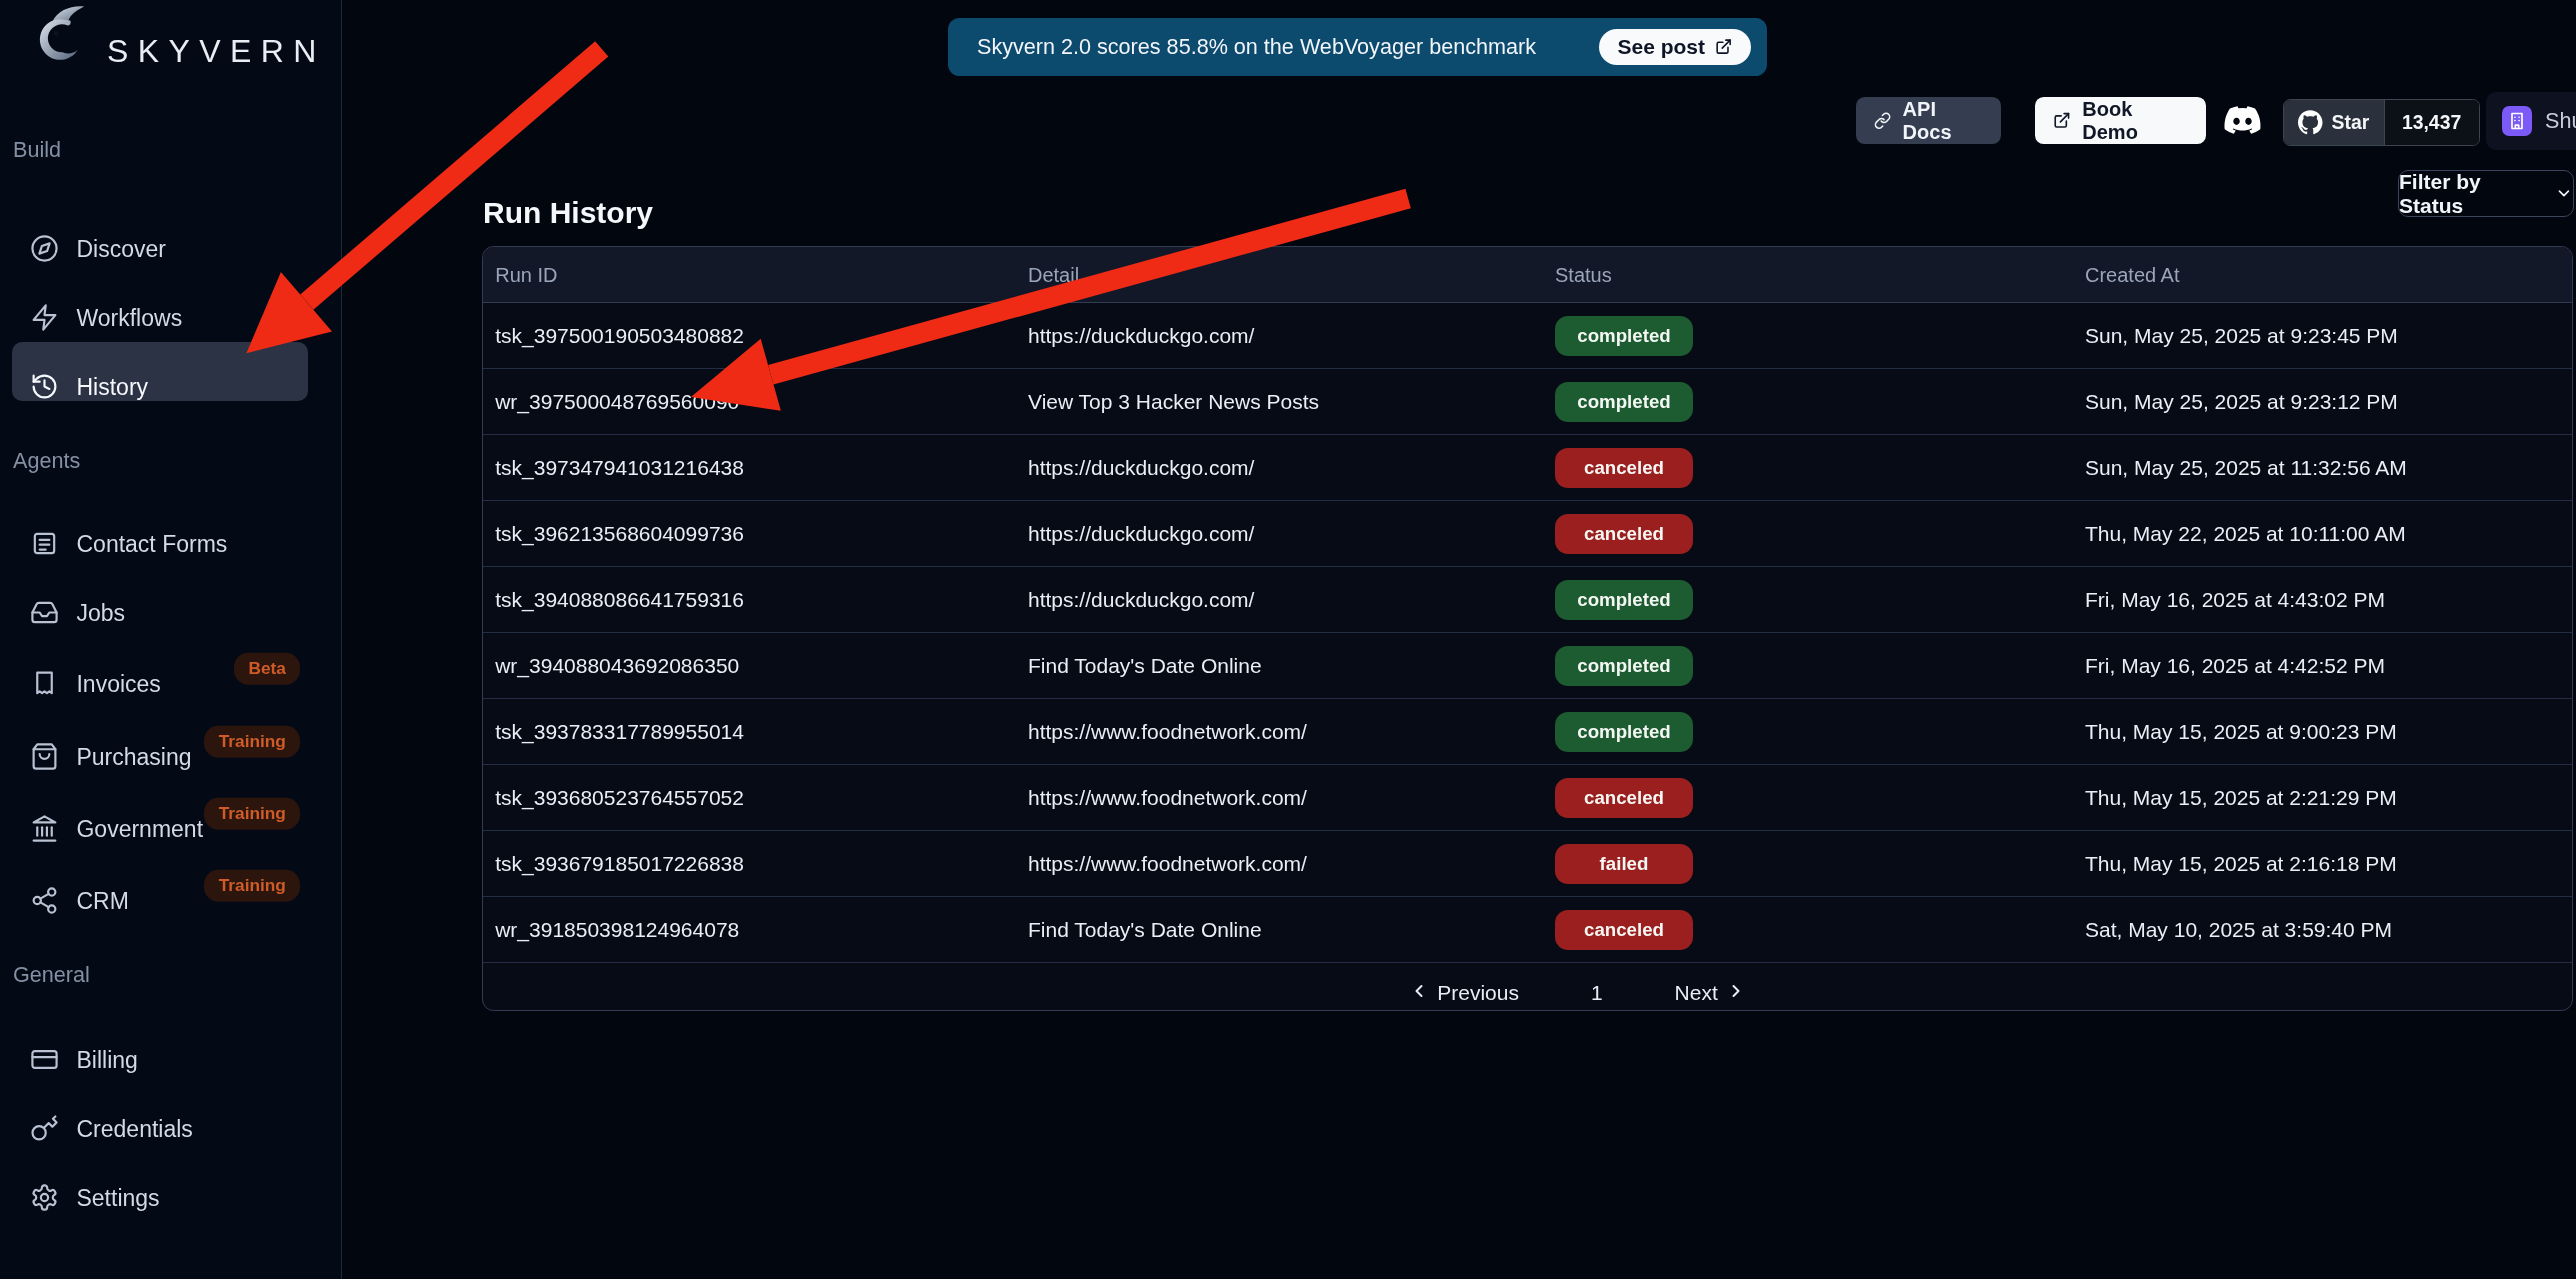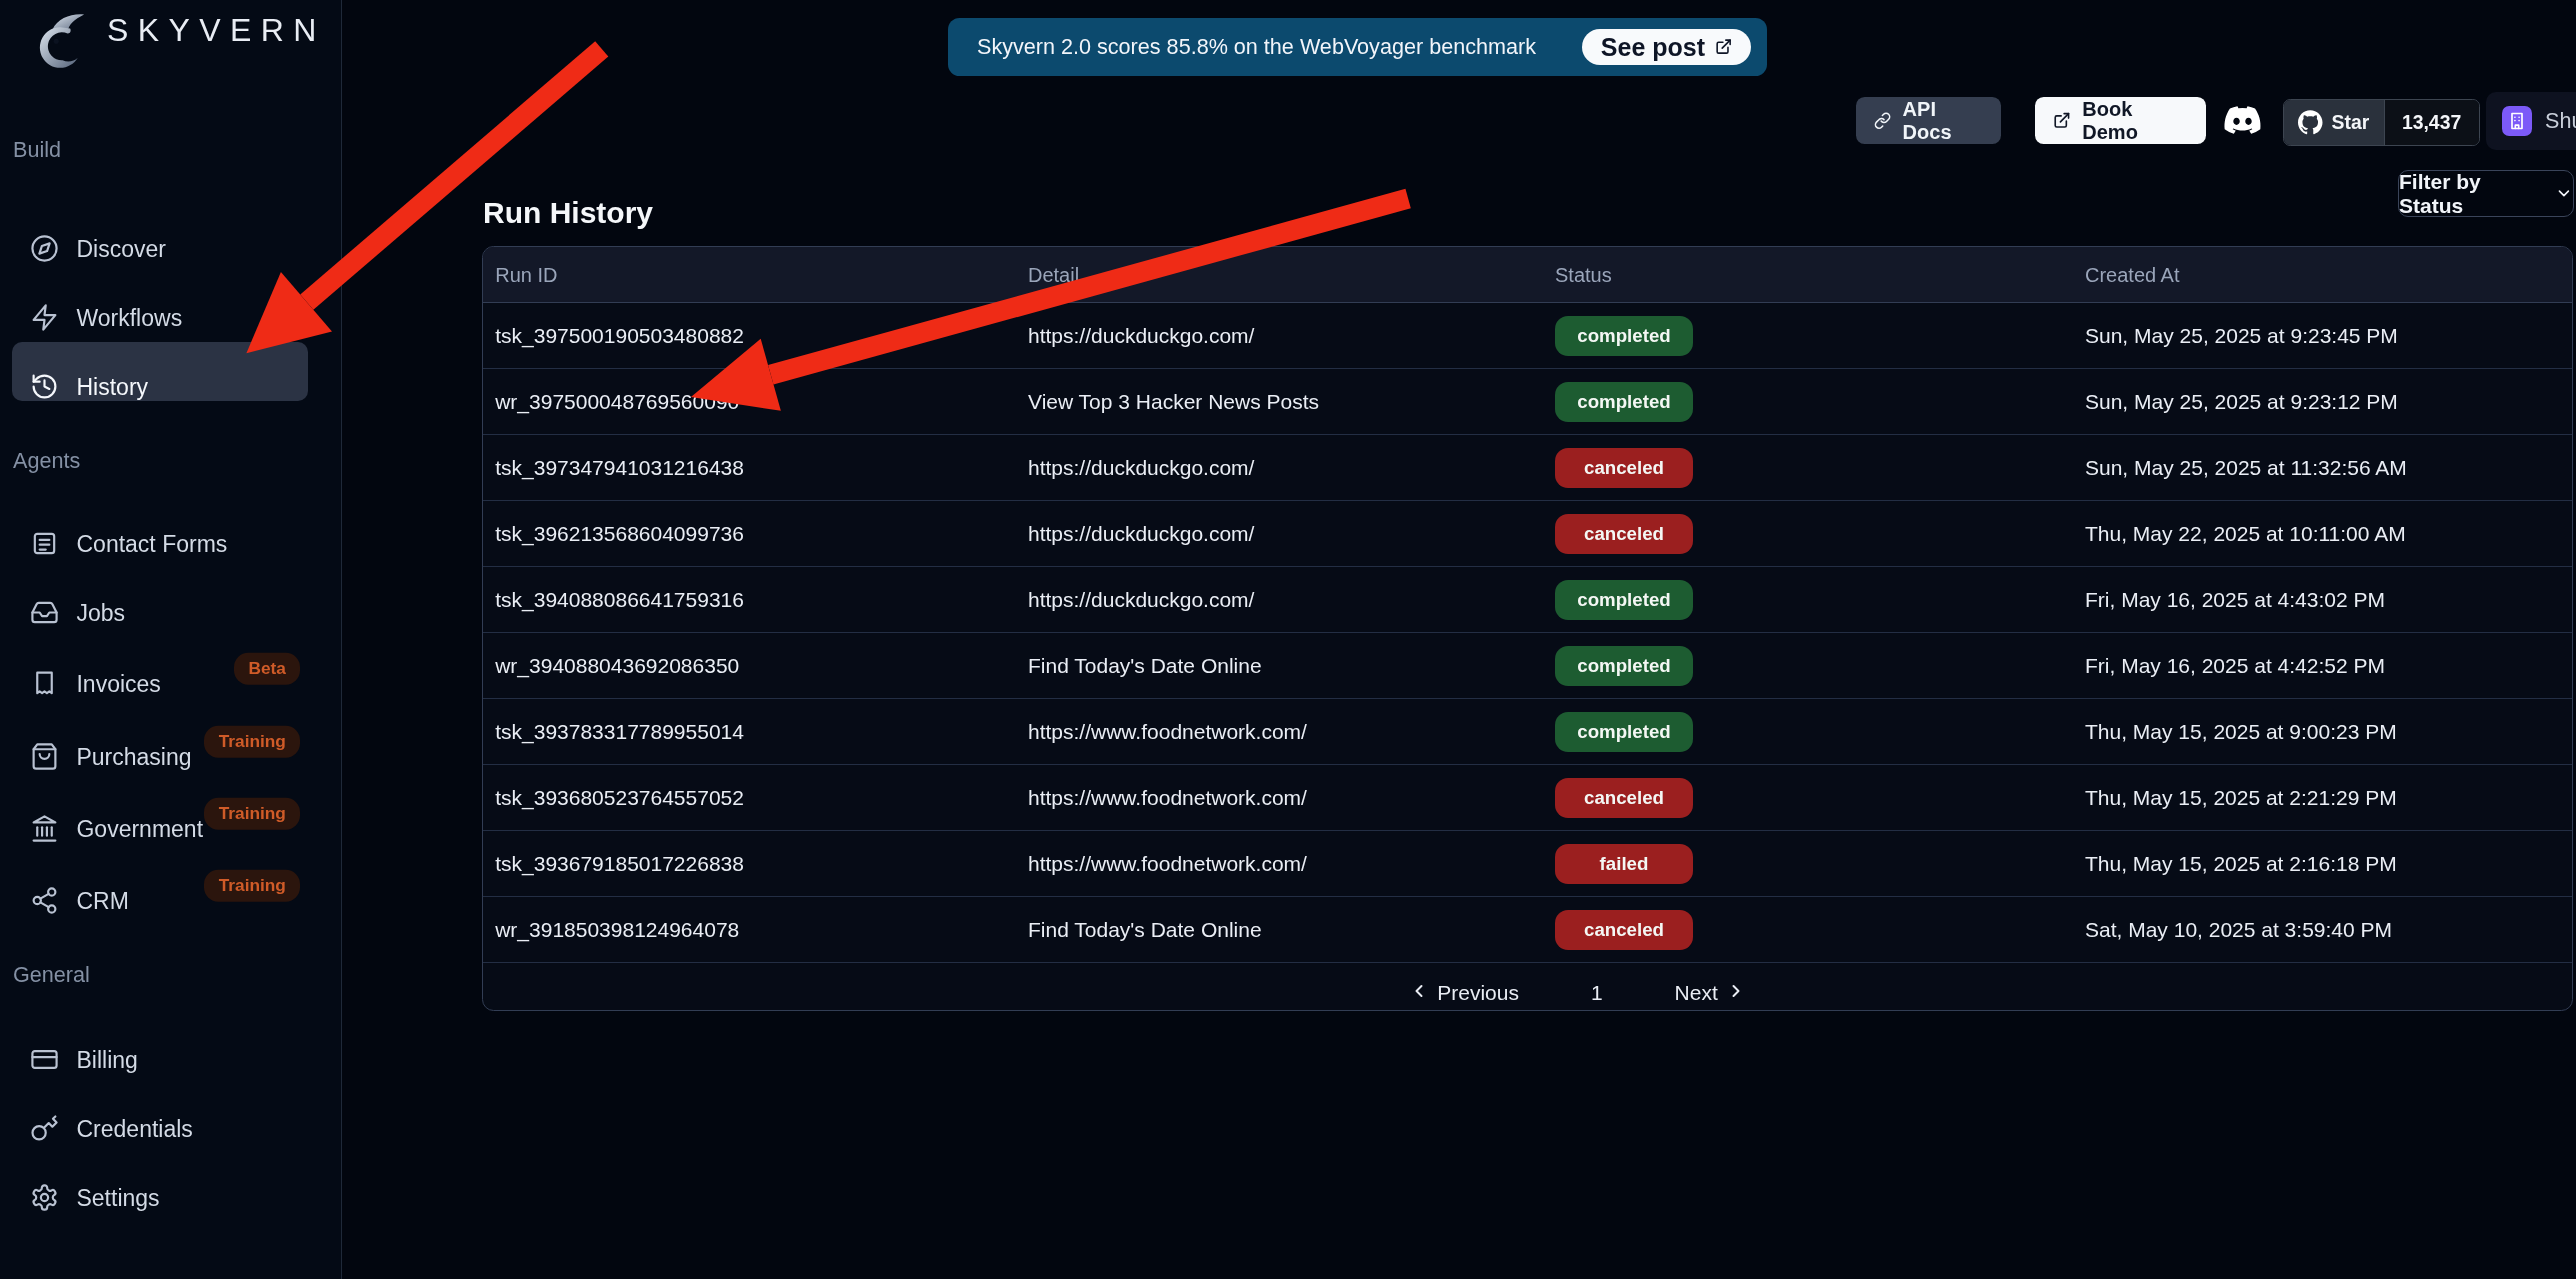--- a/index.html
+++ b/index.html
@@ -4,21 +4,21 @@
 <style>
   html,body{margin:0;padding:0;background:#020509;}
   .screen{
     position:relative; width:2576px; height:1279px; overflow:hidden;
     background:#02060f; color:#eef2f8;
     font-family:"Liberation Sans","DejaVu Sans",sans-serif;
   }
   
   .sidebar{position:absolute; left:0; top:0; width:341px; height:1279px;
     background:#040a15; border-right:1.4px solid #1f2939;}
-  .logo{position:absolute; left:29px; top:12px; display:flex; align-items:flex-start; gap:16px;}
+  .logo{position:absolute; left:29px; top:4px; display:flex; align-items:flex-end; gap:16px;}
   .logo svg{display:block;}
   .brand{font-size:32px; font-weight:300; letter-spacing:9.4px; color:#e9edf4;}
   .sec-label{position:absolute; left:13px; font-size:21.6px; color:#8ب;}
   .sec-label{color:#8490a4;}
   .nav-item{position:absolute; left:11.5px; width:296px; height:59px; border-radius:10px;
     display:flex; align-items:flex-end; padding-left:18.7px; box-sizing:border-box; gap:17.3px;
     color:#d4dbe6; font-size:23px; cursor:pointer;}
   .nav-item.active{background:#2b3344; color:#f5f8fc; font-weight:500;}
   .nav-item .nicon{width:29px; height:29px; flex:0 0 29px;}
   .nav-item .nicon svg{width:29px; height:29px; stroke:#b9c2d2; fill:none; stroke-width:1.8;
@@ -27,21 +27,21 @@
   .side-badge{position:absolute; right:7.2px; top:50%; transform:translateY(-50%);
     background:#2b150d; color:#cf5b28; font-size:17.3px; font-weight:600;
     padding:5.8px 14.4px; border-radius:14.4px;}
   
   .banner{position:absolute; left:948px; top:18px; width:819px; height:58px;
     background:#0c4a6e; border-radius:11.5px; display:flex; align-items:center;
     padding:0 16px 0 29px; box-sizing:border-box;}
   .banner-text{font-size:21.6px; color:#f2f5fa;}
   .see-post{margin-left:auto; background:#f8fafc; color:#0e1526; height:36px;
     border-radius:18px; display:flex; align-items:center; gap:10px; padding:0 18.7px;
-    font-size:25px; font-weight:700; cursor:pointer;}
+    font-size:21px; font-weight:700; cursor:pointer;}
   .see-post svg{width:17.3px;height:17.3px;stroke:#0e1526;fill:none;stroke-width:2.2;stroke-linecap:round;stroke-linejoin:round;}
   
   .btn{position:absolute; top:97px; height:47px; border-radius:8.6px; display:flex;
     align-items:center; gap:11.5px; padding:0 18px; box-sizing:border-box; font-size:20px;
     font-weight:600; cursor:pointer;}
   .btn svg{width:18.7px;height:18.7px;fill:none;stroke-width:2.2;stroke-linecap:round;stroke-linejoin:round;}
   .btn-api{left:1856px; width:145px; background:#353e50; color:#f1f5f9;}
   .btn-api svg{stroke:#f1f5f9;}
   .btn-demo{left:2027px; width:171px; background:#f7f9fb; color:#101726;margin-left:8px;}
   .btn-demo svg{stroke:#101726;}

